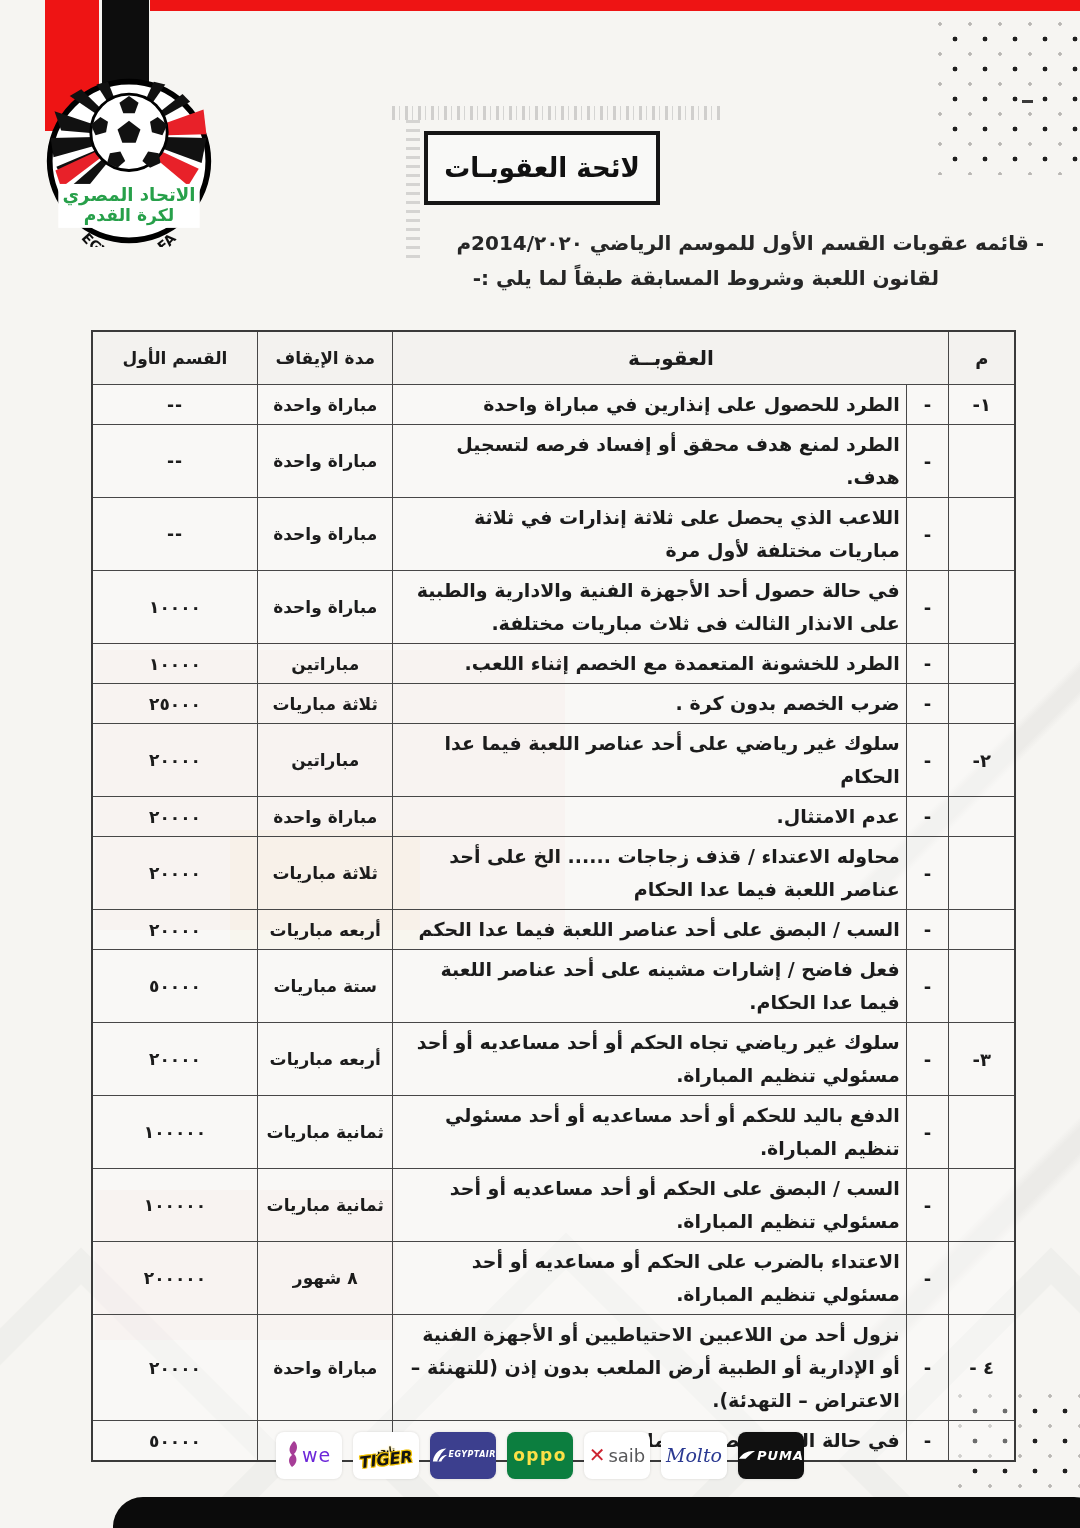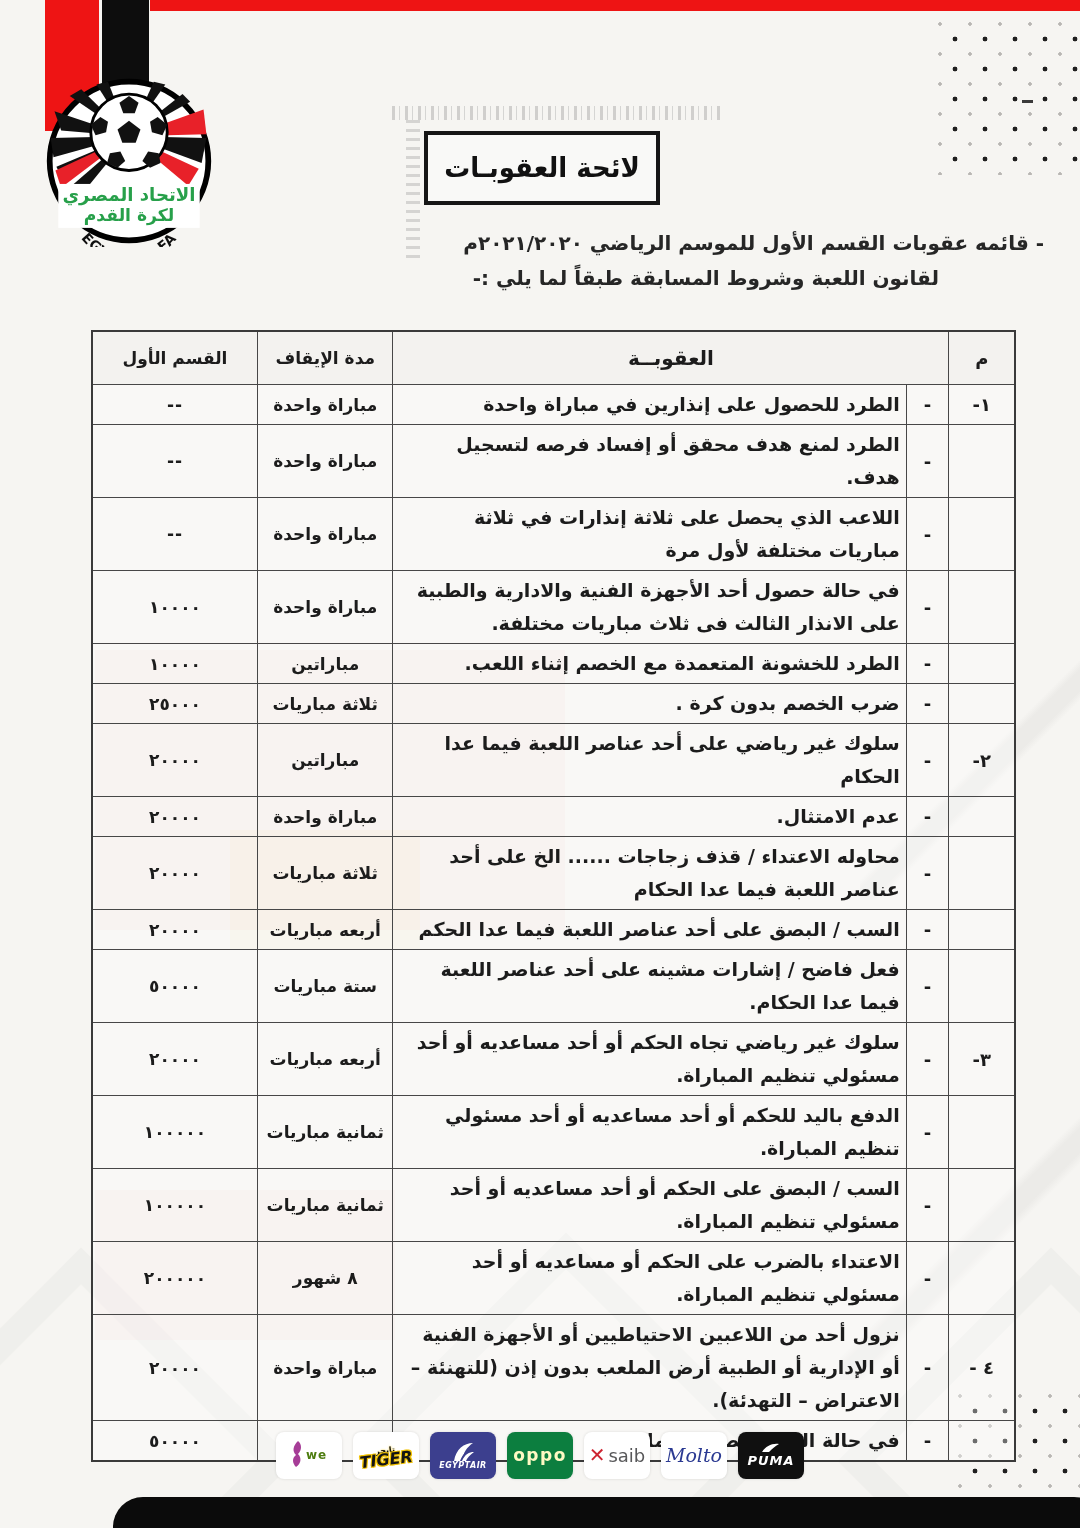--- a/index.html
+++ b/index.html
@@ -97,39 +97,39 @@
     position:absolute;left:0;right:0;top:1430px;height:50px;z-index:3;
     display:flex;justify-content:center;align-items:center;gap:11px;
   }
   .card{
     width:66px;height:47px;border-radius:8px;background:#fff;
     box-shadow:0 0 3px rgba(0,0,0,.12);
     display:flex;align-items:center;justify-content:center;overflow:hidden;
     flex:0 0 auto;
   }
   .card.we{gap:2px;}
-  .we-word{font-size:12px;color:#4d7c0f;letter-spacing:1px;font-weight:bold;}
+  .we-word{font-size:19px;color:#6d28d9;letter-spacing:1px;}
   .card.tiger .tiger-inner{transform:rotate(-7deg);text-align:center;line-height:9px;}
   .tiger-ar{font-size:8px;font-weight:bold;color:#111;text-shadow:0 0 2px #f2c200;}
   .tiger-word{
     font-size:16px;font-weight:900;font-style:italic;color:#141414;letter-spacing:0;
     text-shadow:-1px -1px 0 #f2c200,1px -1px 0 #f2c200,-1px 1px 0 #f2c200,1px 1px 0 #f2c200;
   }
-  .card.egyptair{background:#3c3f8e;flex-direction:column;gap:0;}
+  .card.egyptair{background:#3c3f8e;flex-direction:row;gap:0;}
   .egyptair-word{font-size:8px;font-style:italic;font-weight:bold;color:#fff;letter-spacing:.5px;margin-top:-2px;}
   .card.oppo{background:#0c7e3f;}
-  .oppo-word{font-size:17px;font-weight:bold;color:#fef9c3;letter-spacing:1.5px;}
+  .oppo-word{font-size:17px;font-weight:bold;color:#fde047;letter-spacing:1.5px;}
   .card.saib{gap:3px;}
   .saib-glyph{color:#cd2330;font-size:20px;line-height:20px;}
   .saib-word{font-size:18px;color:#58585a;}
   .molto-word{
     font-family:"DejaVu Serif",serif;font-style:italic;font-weight:normal;
     font-size:19px;color:#2b3a92;
   }
-  .card.puma{background:#101010;flex-direction:column;gap:0;}
+  .card.puma{background:#101010;flex-direction:row;gap:0;}
   .puma-word{font-size:13px;font-weight:900;font-style:italic;color:#fff;letter-spacing:1px;}
   
   .bottom-bar{
     position:absolute;left:113px;right:-24px;top:1497px;height:42px;
     background:#0b0b0b;border-radius:30px 30px 0 0;z-index:4;
   }
 </style>
 </head>
 <body>
 
@@ -188,21 +188,21 @@
     </svg>
   </div>
 
   <div class="stamp-noise"></div>
   <div class="stamp-noise-v"></div>
   <div class="title-box">
     <span>لائحة العقوبـات</span>
   </div>
 
   <div class="intro" dir="rtl">
-    <div class="l1">- قائمه عقوبات القسم الأول للموسم الرياضي ٢٠٢١/٢٠٢٠م</div>
+    <div class="l1">- قائمه عقوبات القسم الأول للموسم الرياضي 2014/٢٠٢٠م</div>
     <div class="l3">لقانون اللعبة وشروط المسابقة طبقاً لما يلي :-</div>
   </div>
 
   <div class="tbl-wrap">
     <table class="penalties" dir="rtl">
       <thead>
         <tr>
           <th class="c-serial">م</th>
           <th colspan="2">العقوبــة</th>
           <th class="c-duration">مدة الإيقاف</th>

